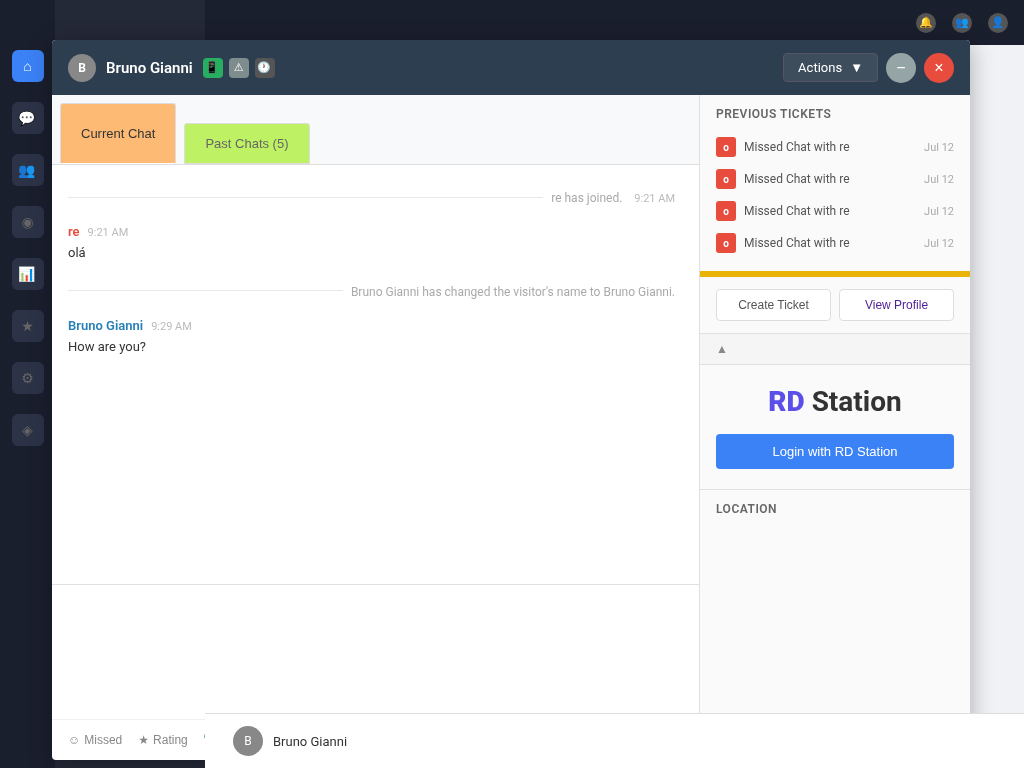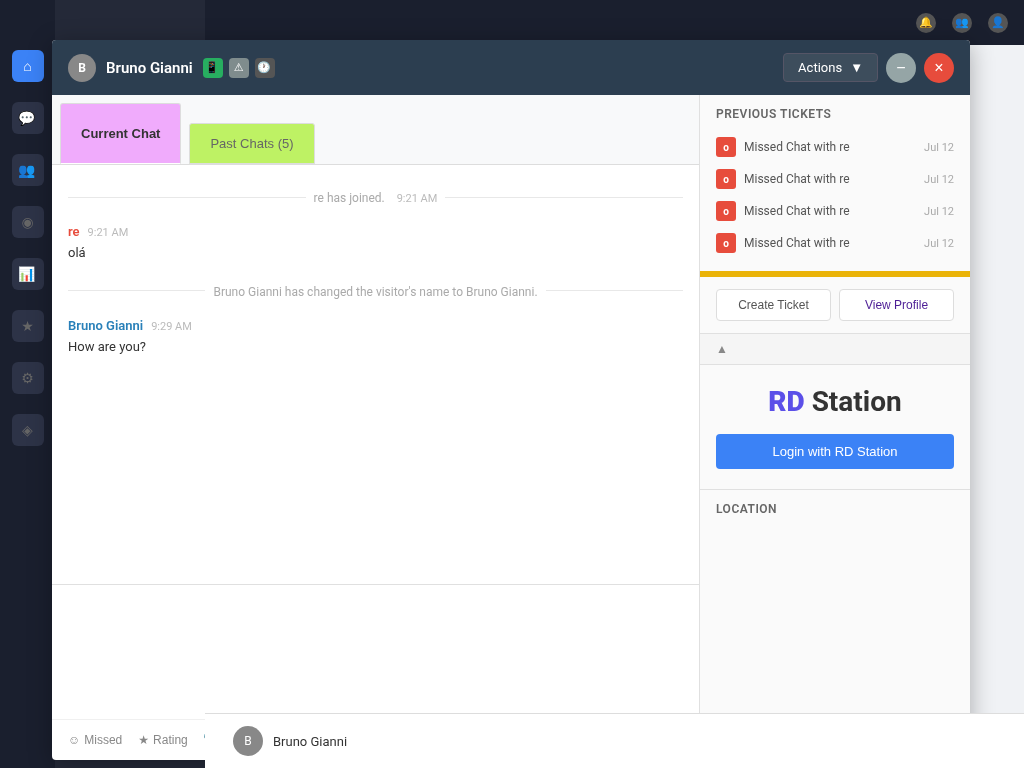--- a/index.html
+++ b/index.html
@@ -218,24 +218,24 @@
       font-size: 13px;
       border: 1px solid #ddd;
       cursor: pointer;
       background: white;
       color: #333;
       border-radius: 3px 3px 0 0;
       margin: 8px 0 0 8px;
     }
 
     .tab-btn.active {
-      background: #f0abfc;
+      background: #fdba74;
       color: #333;
       border-bottom-color: white;
-      font-weight: 700;
+      font-weight: 400;
     }
 
     .tab-btn.inactive {
       background: #bef264;
       color: #666;
       margin-top: 28px;
     }
 
     
     .messages-area {
@@ -271,21 +271,21 @@
       color: #bbb;
     }
 
     .message-text {
       font-size: 13px;
       color: #333;
       line-height: 1.5;
     }
 
     .system-line {
-      text-align: center;
+      text-align: right;
       padding: 6px 0;
       position: relative;
     }
 
     .system-line-text {
       font-size: 12px;
       color: #aaa;
       background: white;
       padding: 0 8px;
       position: relative;

